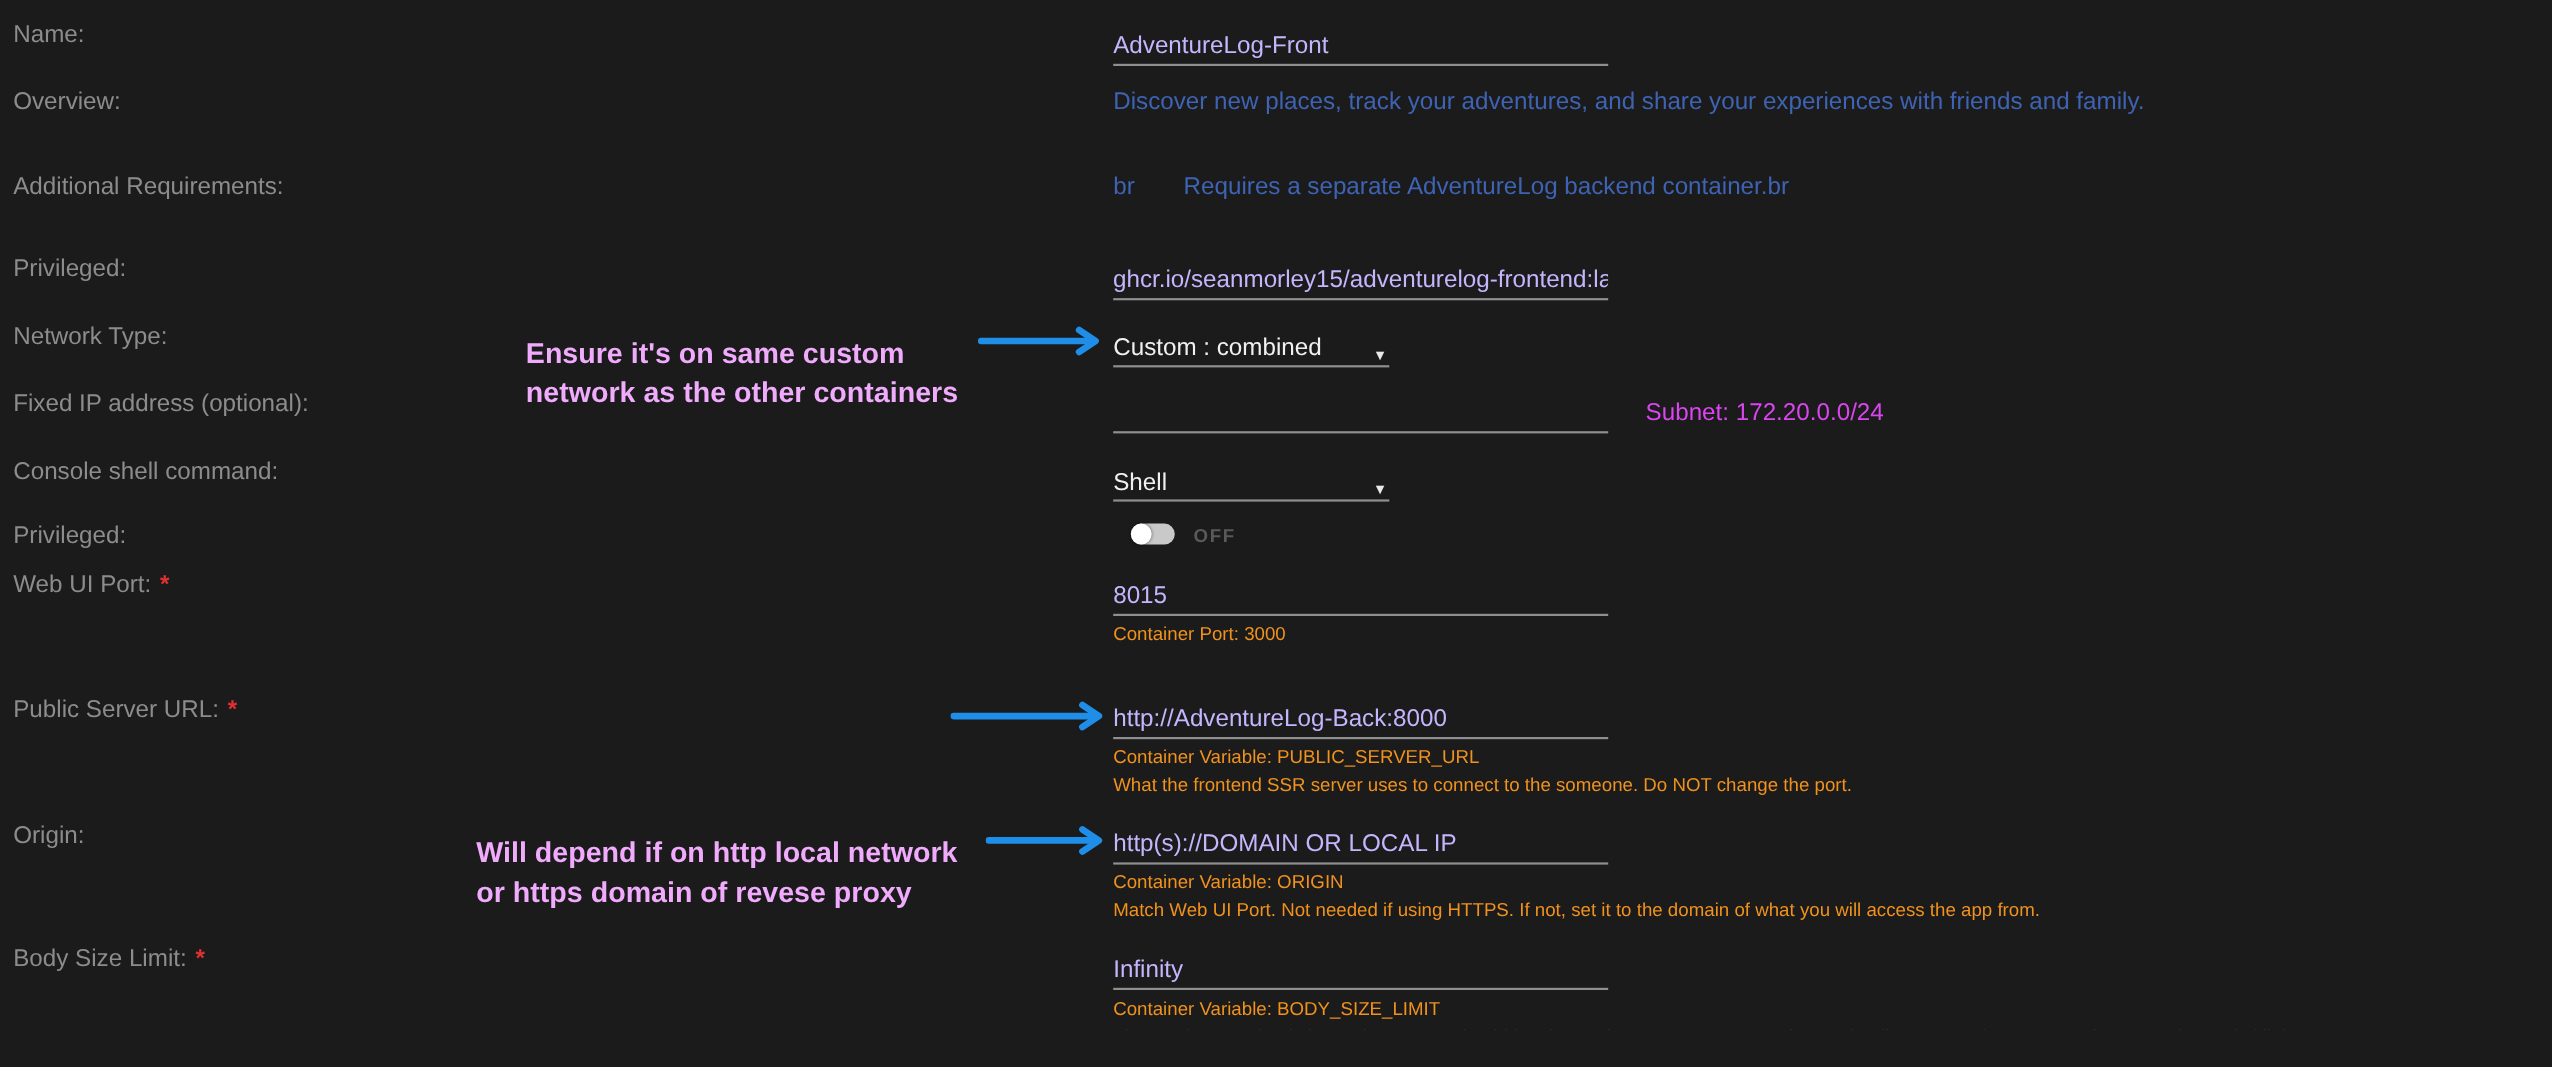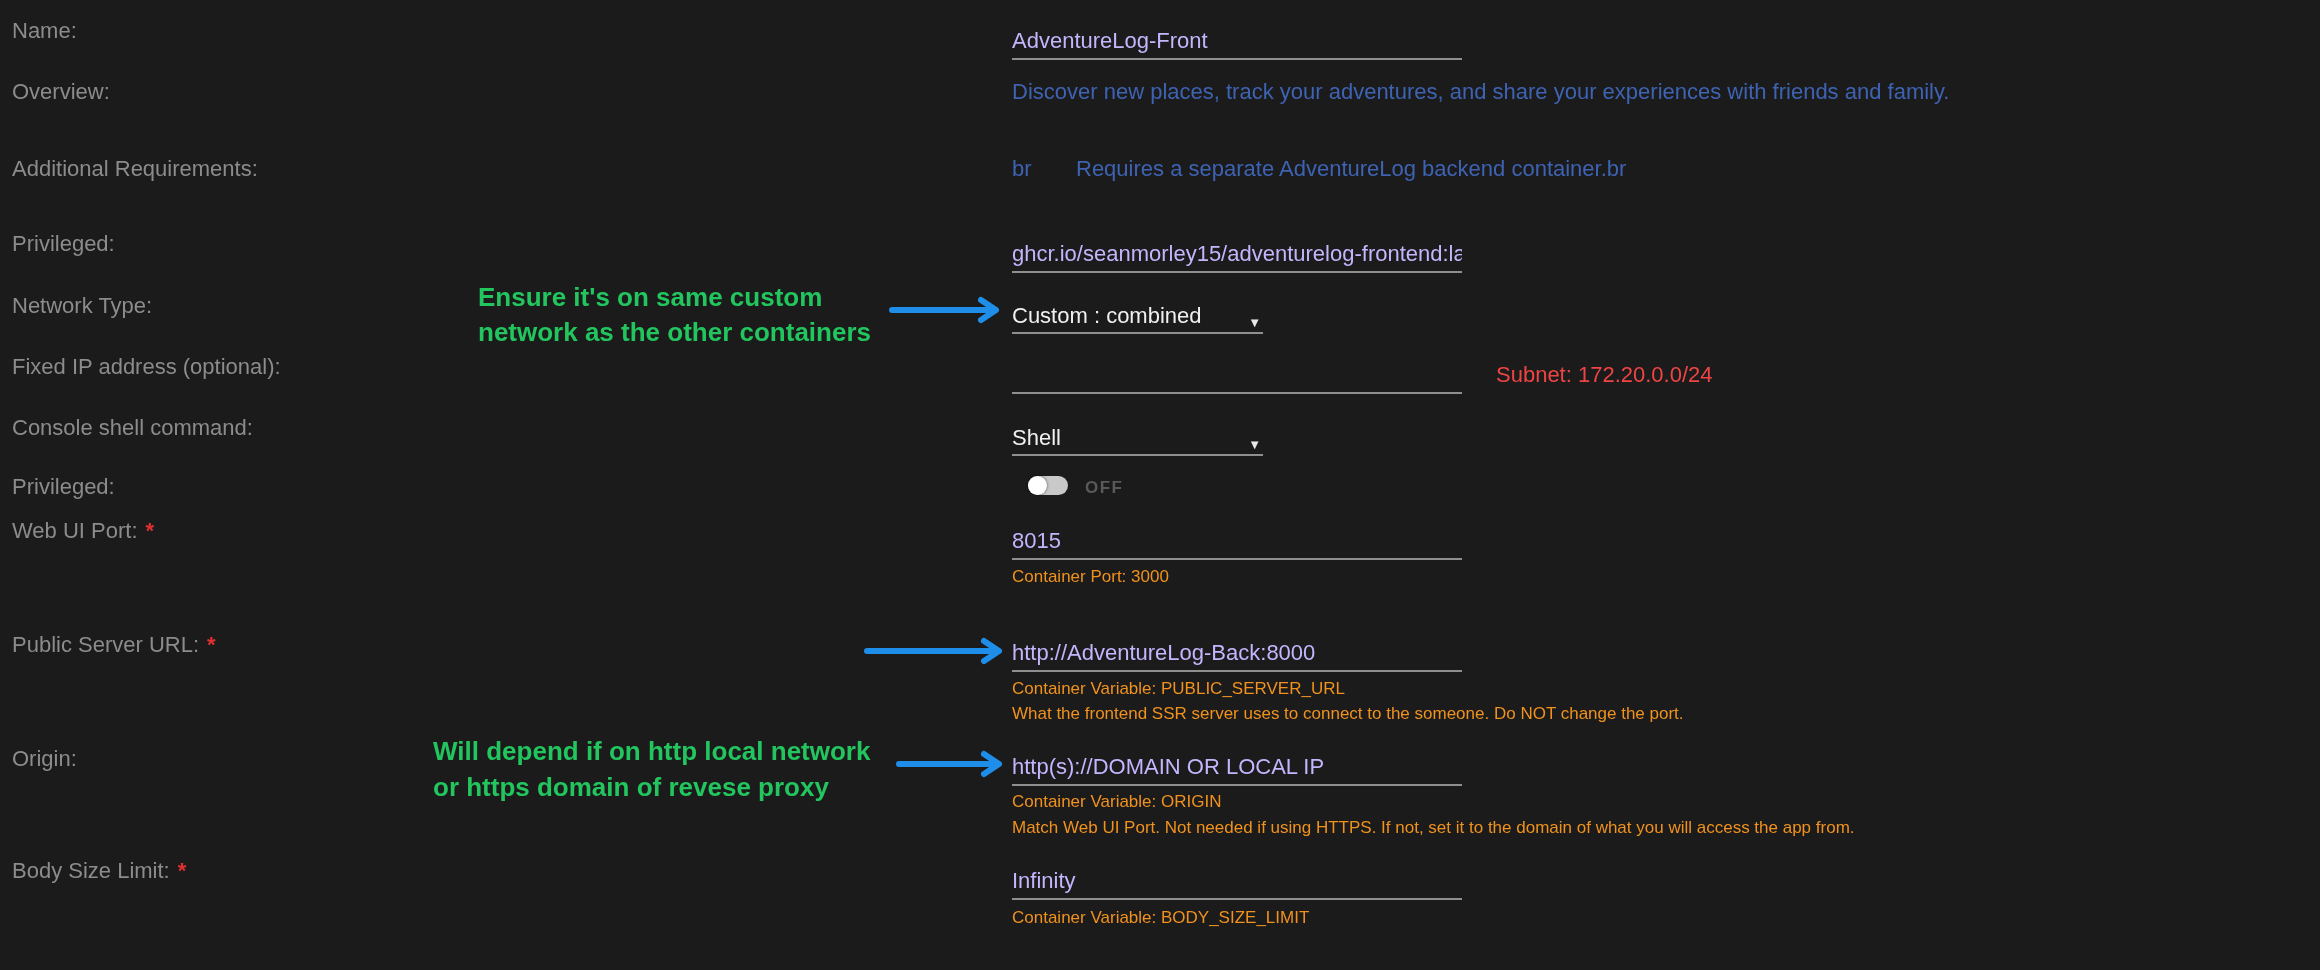--- a/index.html
+++ b/index.html
@@ -14,22 +14,22 @@
     background:transparent;border:none;border-bottom:2px solid #8f8f8f;outline:none;
     color:#c4b5fd;font-size:22px;font-family:"Liberation Sans",sans-serif;padding:0;border-radius:0;
   }
   .select{
     position:absolute;left:1012px;width:251px;height:32px;border-bottom:2px solid #8f8f8f;
     color:#f0f0f0;font-size:22px;line-height:32px;cursor:pointer;white-space:nowrap;
   }
   .select .caret{position:absolute;right:2px;top:7px;font-size:13px;color:#e8e8e8;}
   .desc{position:absolute;color:#3e63b3;font-size:22px;line-height:26px;white-space:nowrap;}
   .help{position:absolute;left:1012px;color:#f0921d;font-size:17px;line-height:24px;white-space:nowrap;}
-  .note{position:absolute;color:#ef4444;font-size:22px;white-space:nowrap;}
-  .ann{position:absolute;color:#22c55e;font-size:26px;font-weight:600;line-height:35px;white-space:nowrap;}
+  .note{position:absolute;color:#d946ef;font-size:22px;white-space:nowrap;}
+  .ann{position:absolute;color:#f0abfc;font-size:26px;font-weight:600;line-height:35px;white-space:nowrap;margin-top:24px;}
   .arrow{position:absolute;}
   .toggle{position:absolute;width:40px;height:19px;border-radius:10px;background:#c9c9c9;cursor:pointer;}
   .knob{position:absolute;left:0;top:0;width:19px;height:19px;border-radius:50%;background:#ffffff;box-shadow:0 0 3px rgba(0,0,0,.6);}
   .off{position:absolute;color:#595959;font-size:17px;font-weight:bold;letter-spacing:1.5px;}
 </style>
 </head>
 <body>
 
 <div id="screen">
 

